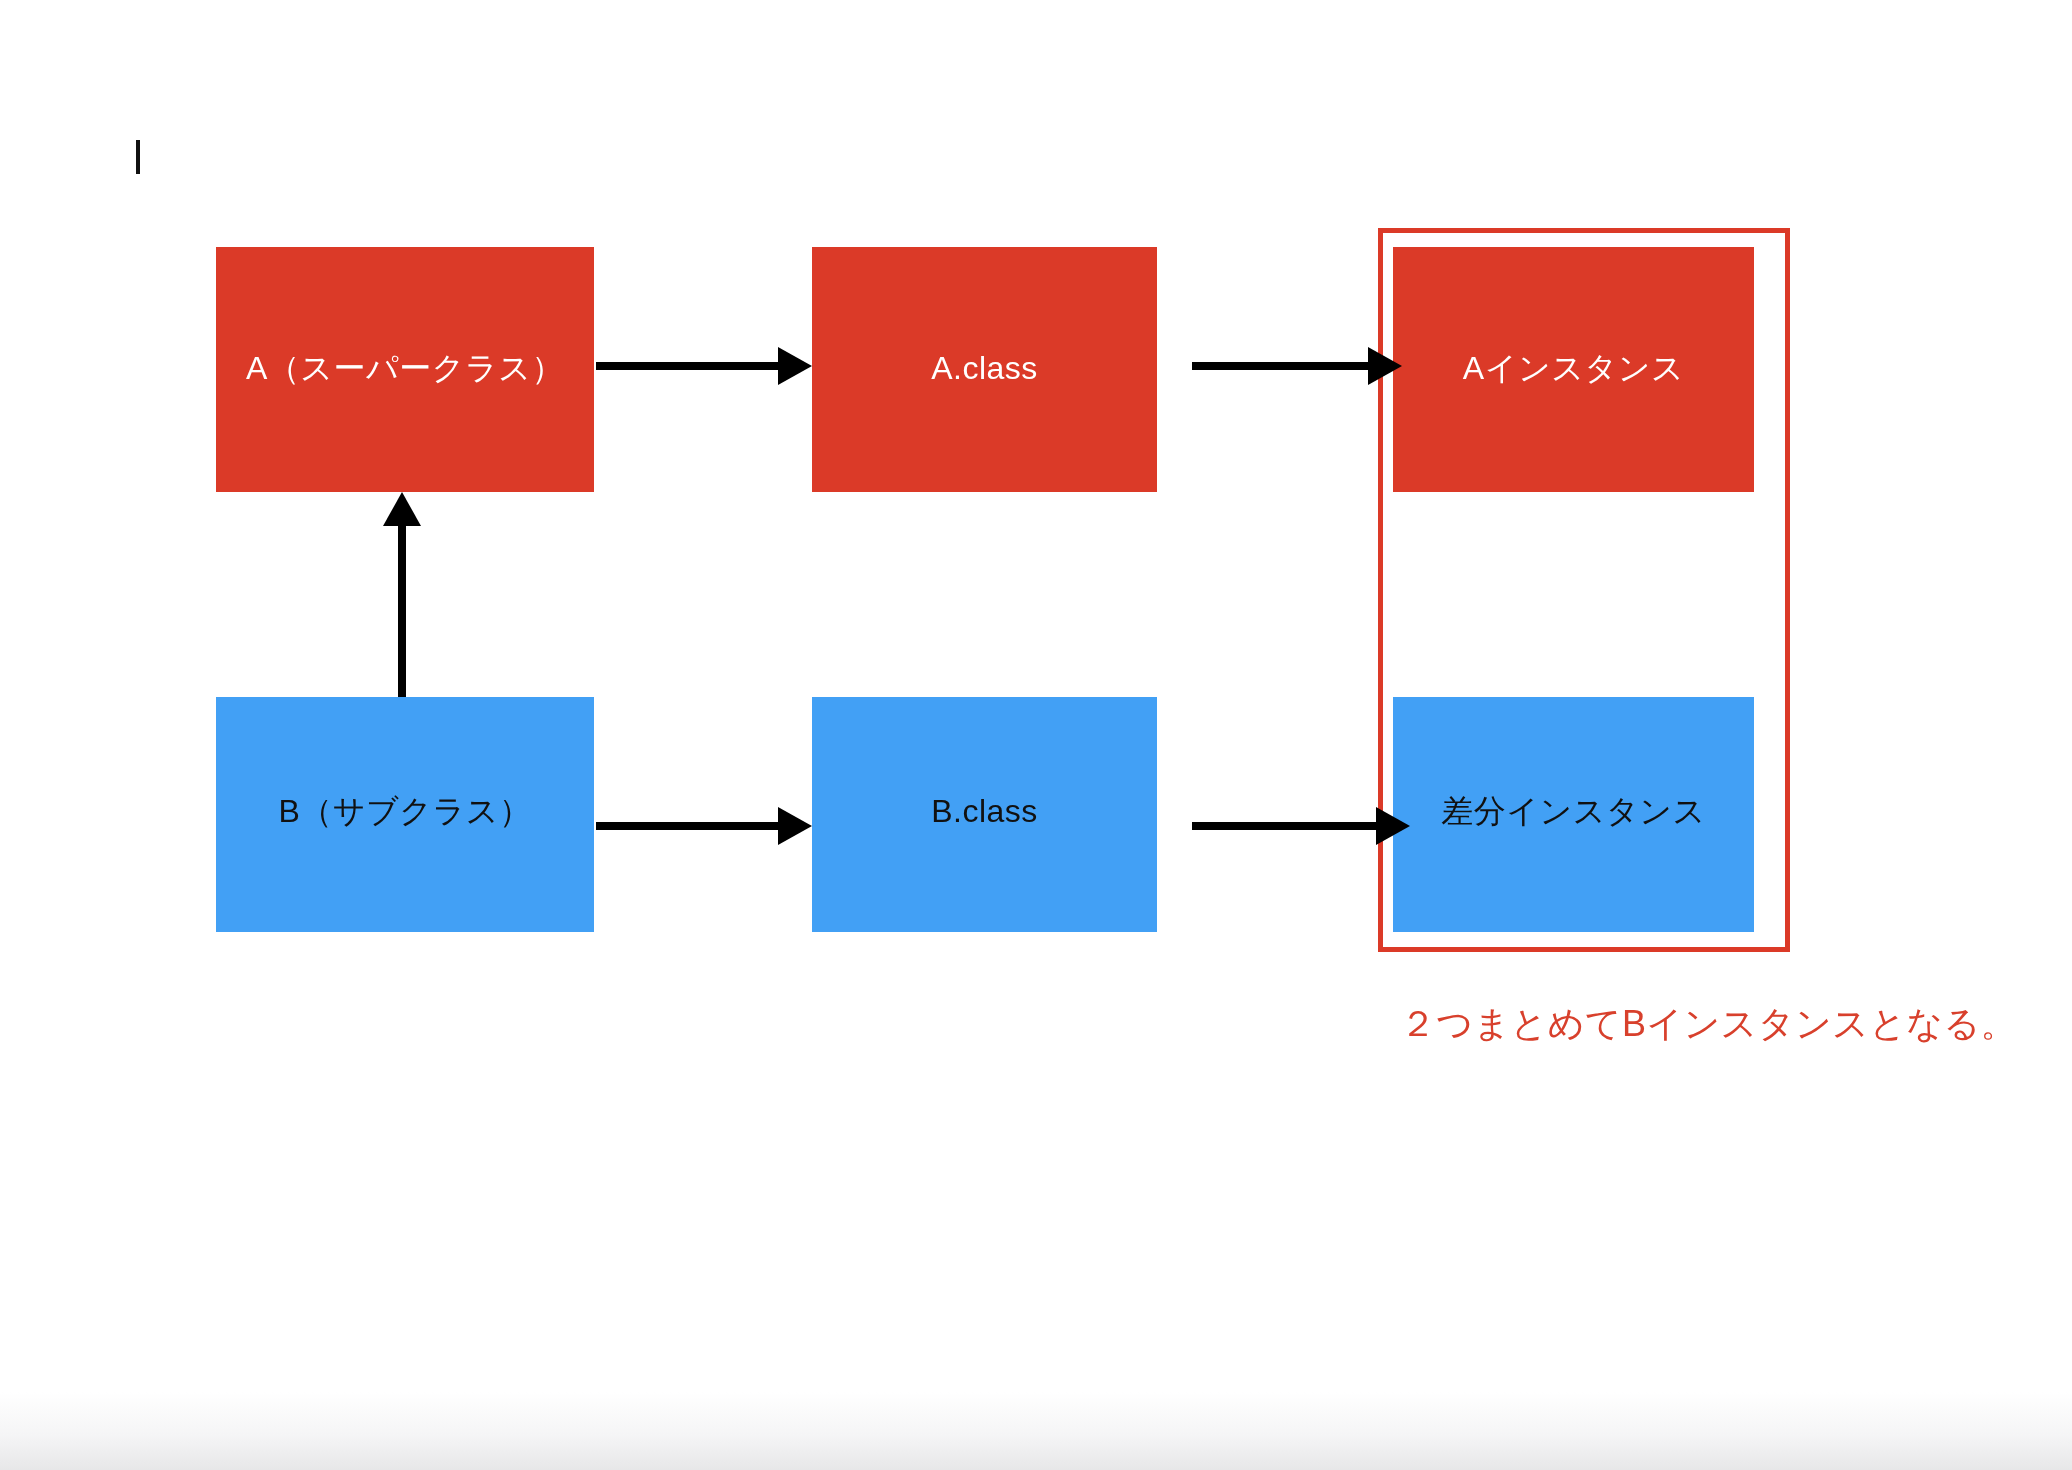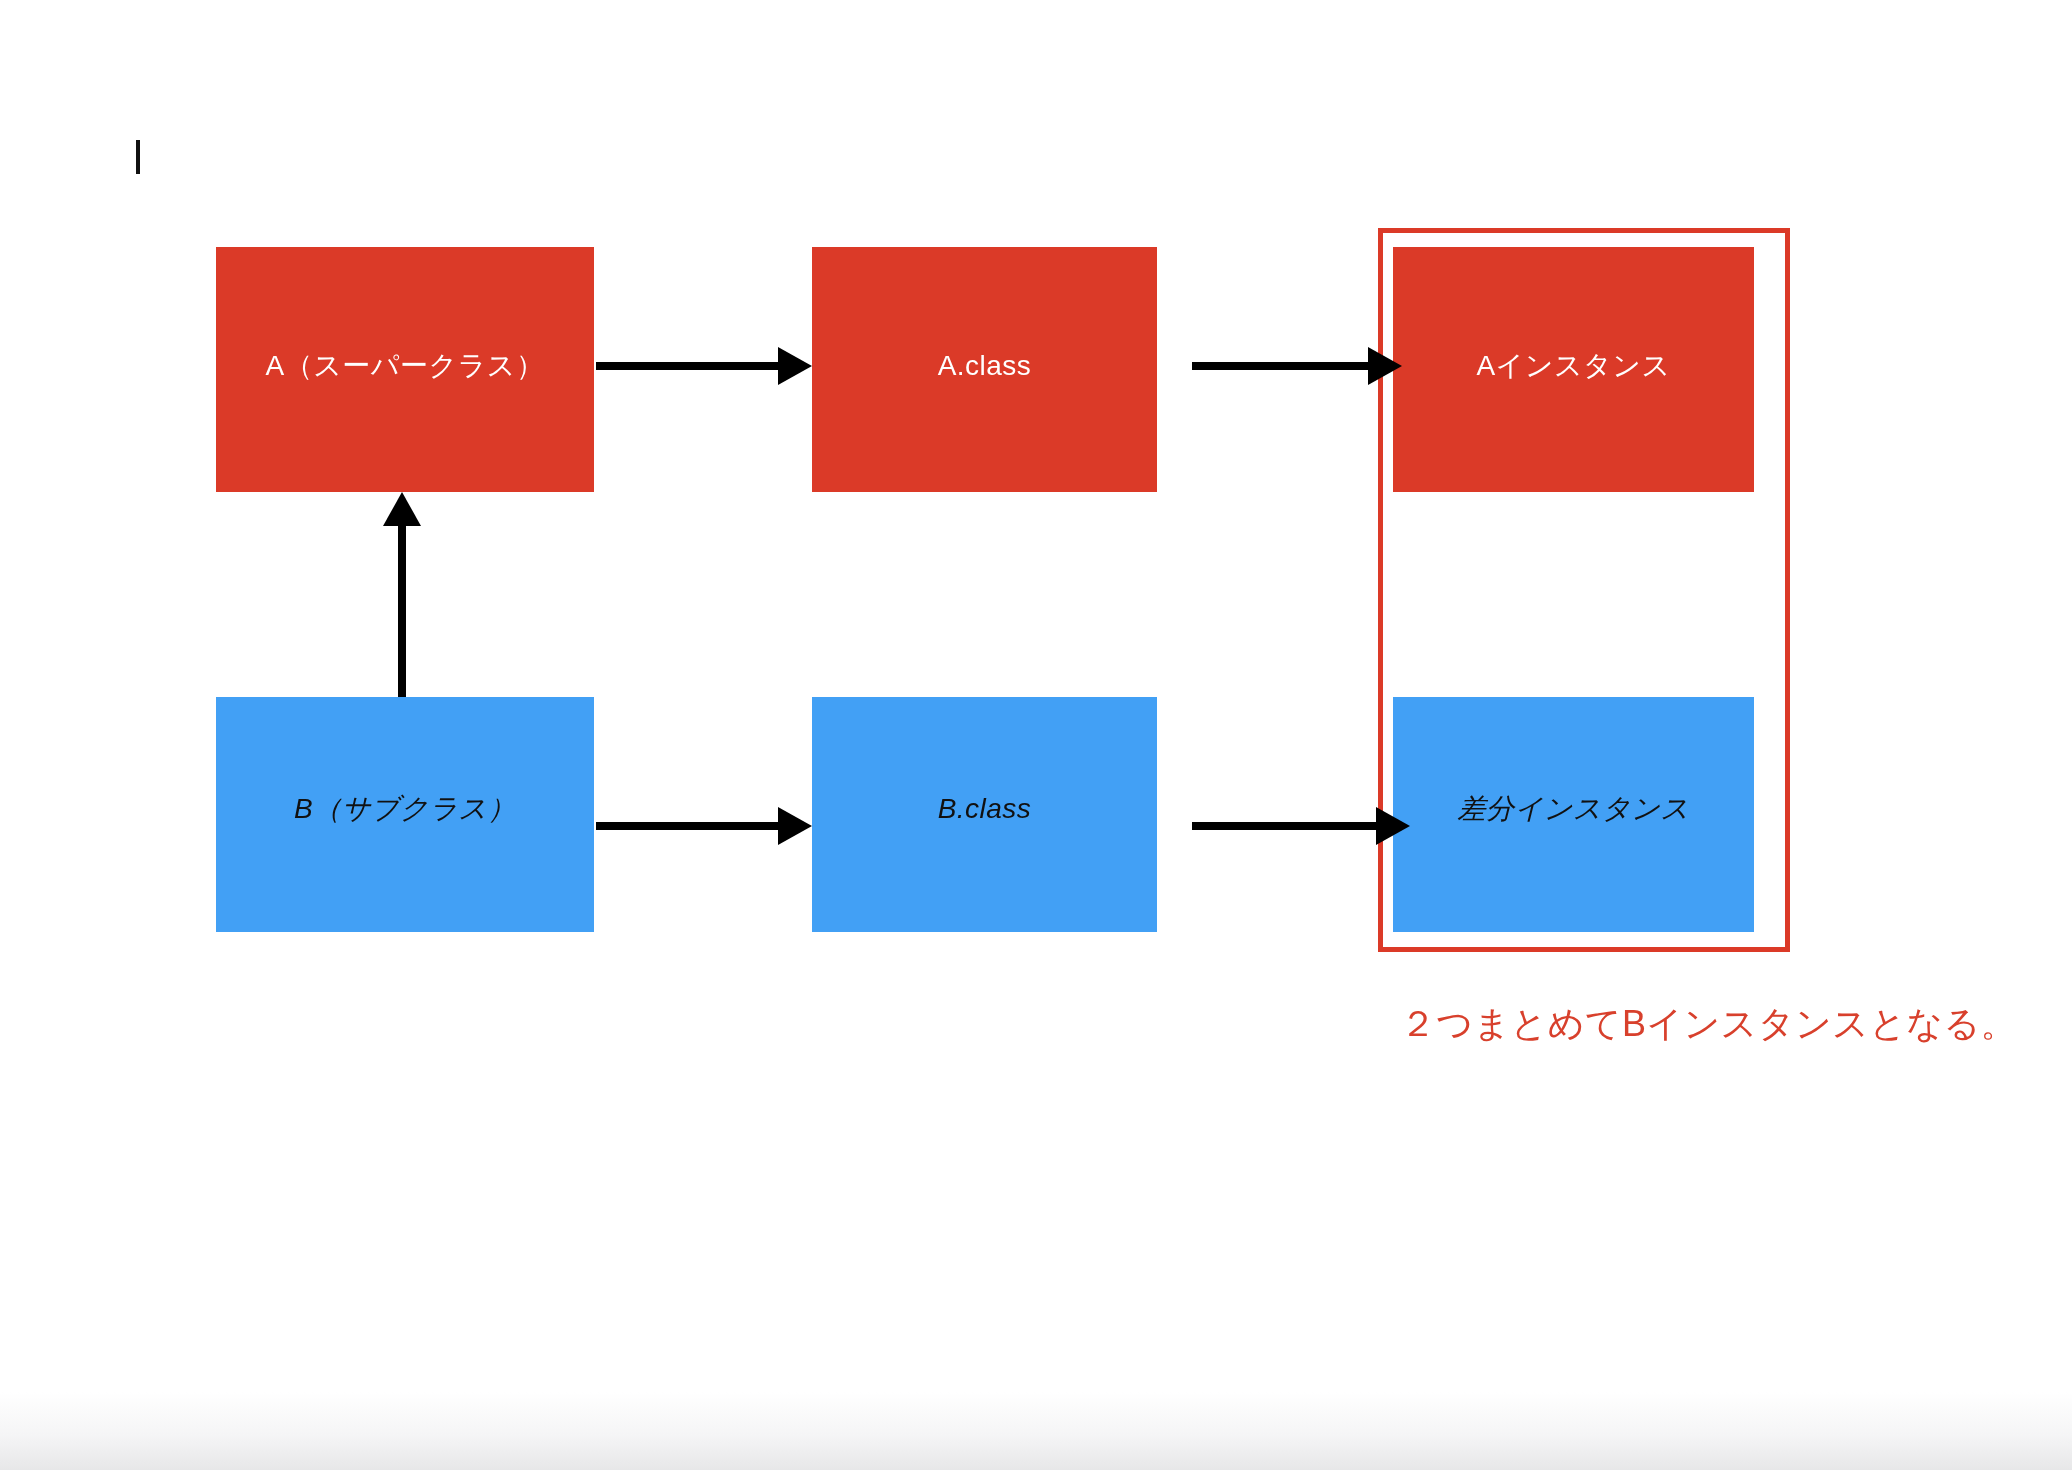--- a/index.html
+++ b/index.html
@@ -33,21 +33,21 @@
     position: absolute;
     box-sizing: border-box;
     display: block;
   }
   .box .box-label {
     position: absolute;
     left: 0;
     right: 0;
     text-align: center;
     white-space: nowrap;
-    font-size: 28px;
+    font-size: 32px;
     letter-spacing: 0.5px;
     line-height: 1;
   }
   .box.red {
     background: #db3a28;
   }
   .box.red .box-label {
     color: #ffffff;
   }
   .box.blue {
@@ -62,21 +62,20 @@
     top: 247px;
     height: 245px;
   }
   .row1 .box-label {
     top: 105px;
   }
   
   .row2 {
     top: 697px;
     height: 235px;
-    font-style: italic;
   }
   .row2 .box-label {
     top: 98px;
   }
 
   .col1 { left: 216px; width: 378px; }
   .col2 { left: 812px; width: 345px; }
   .col3 { left: 1393px; width: 361px; }
 
   

